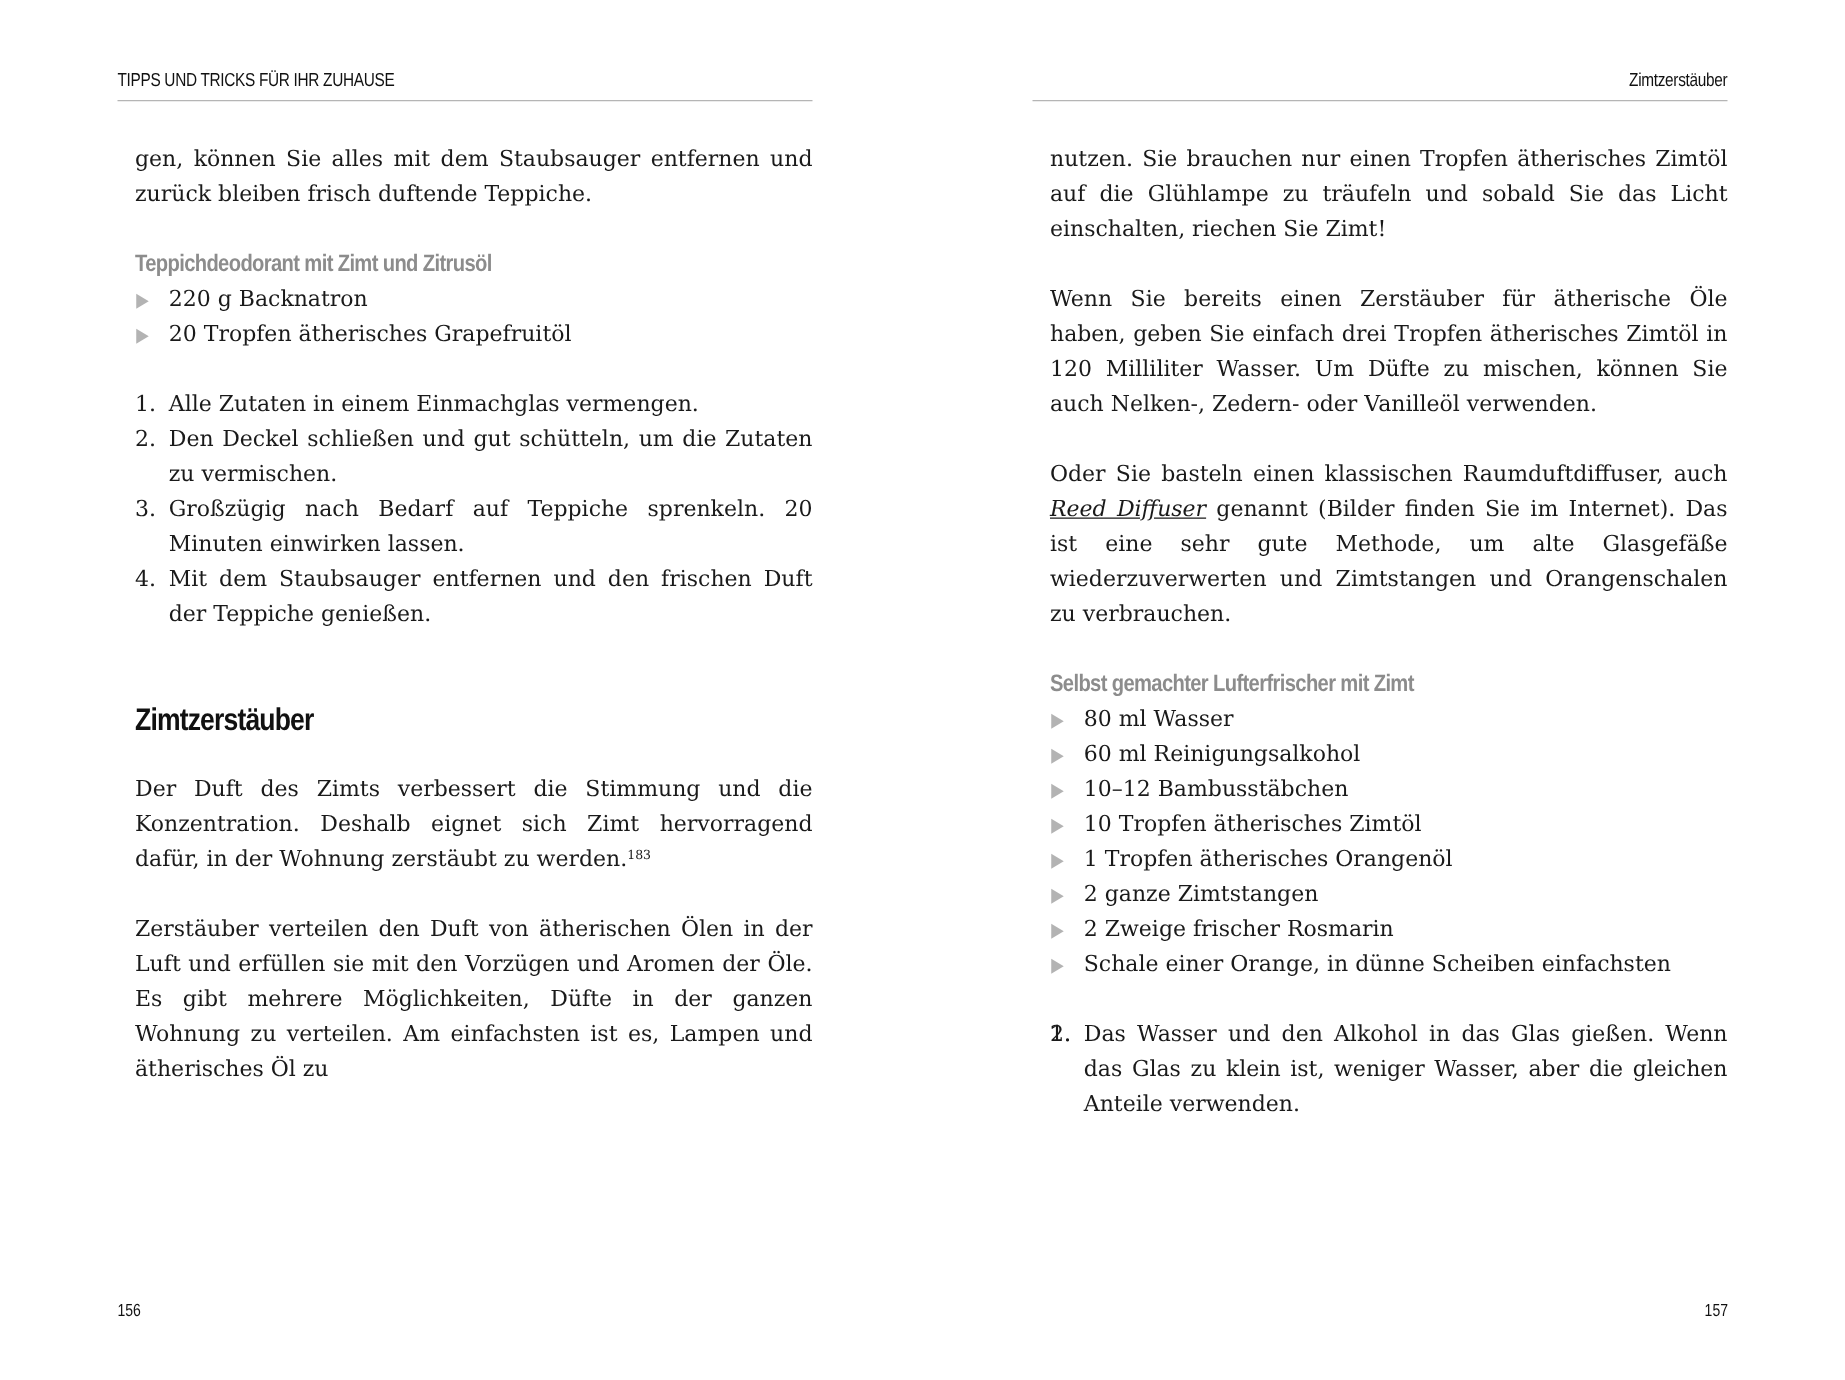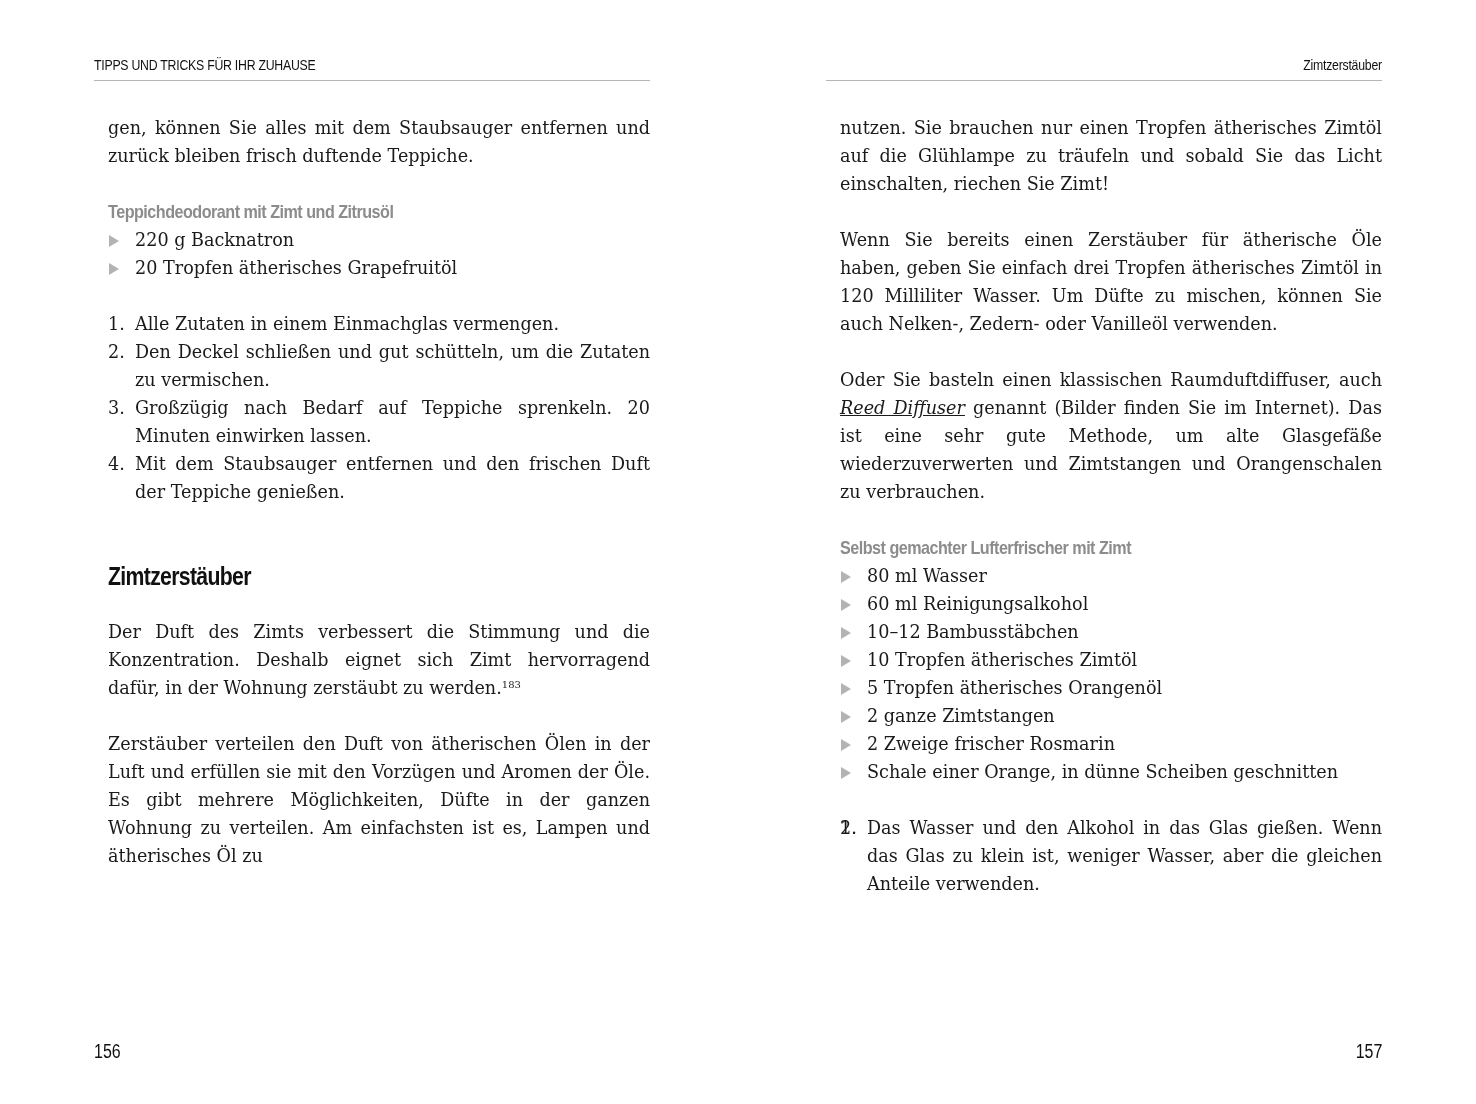--- a/index.html
+++ b/index.html
@@ -102,21 +102,21 @@
       color: #111;
       letter-spacing: -0.8px;
       white-space: nowrap;
     }
     h2.section-title span { display:inline-block; transform: scaleX(0.85); transform-origin: left; }
     sup.fn { font-size: 10px; vertical-align: 6px; line-height: 0; }
     .folio {
       position: absolute;
       top: 1040px;
       font-family: "Liberation Sans", sans-serif;
-      font-size: 20px;
+      font-size: 14px;
       color: #111;
     }
     .folio span { display:inline-block; transform: scaleX(0.8); }
     .page.left .folio { left: 0; }
     .page.left .folio span { transform-origin: left; }
     .page.right .folio { right: 0; }
     .page.right .folio span { transform-origin: right; }
     em { font-style: italic; text-decoration: underline; }
   </style>
 </head>
@@ -167,24 +167,24 @@
     <p><span>Oder Sie basteln einen klassischen Raumduftdiffuser, auch </span><em>Reed Diffuser</em><span> genannt (Bilder finden Sie im Internet). Das ist eine sehr gute Methode, um alte Glasgefäße wiederzuverwerten und Zimt­stangen und Orangenschalen zu verbrauchen.</span></p>
 
     <div class="recipe-title">
       <span>Selbst gemachter Lufterfrischer mit Zimt</span>
     </div>
     <ul class="ingredients">
       <li><span class="bullet"></span><span>80 ml Wasser</span></li>
       <li><span class="bullet"></span><span>60 ml Reinigungsalkohol</span></li>
       <li><span class="bullet"></span><span>10–12 Bambusstäbchen</span></li>
       <li><span class="bullet"></span><span>10 Tropfen ätherisches Zimtöl</span></li>
-      <li><span class="bullet"></span><span>5 Tropfen ätherisches Orangenöl</span></li>
+      <li><span class="bullet"></span><span>1 Tropfen ätherisches Orangenöl</span></li>
       <li><span class="bullet"></span><span>2 ganze Zimtstangen</span></li>
       <li><span class="bullet"></span><span>2 Zweige frischer Rosmarin</span></li>
-      <li><span class="bullet"></span><span>Schale einer Orange, in dünne Scheiben geschnitten</span></li>
+      <li><span class="bullet"></span><span>Schale einer Orange, in dünne Scheiben einfachsten</span></li>
     </ul>
     <ol class="steps">
       <li><span class="num">1.</span></li>
       <li><span class="num">2.</span><span>Das Wasser und den Alkohol in das Glas gießen. Wenn das Glas zu klein ist, weniger Wasser, aber die gleichen Anteile verwenden.</span></li>
     </ol>
   </div>
 
   <div class="folio">
     <span>157</span>
   </div>

